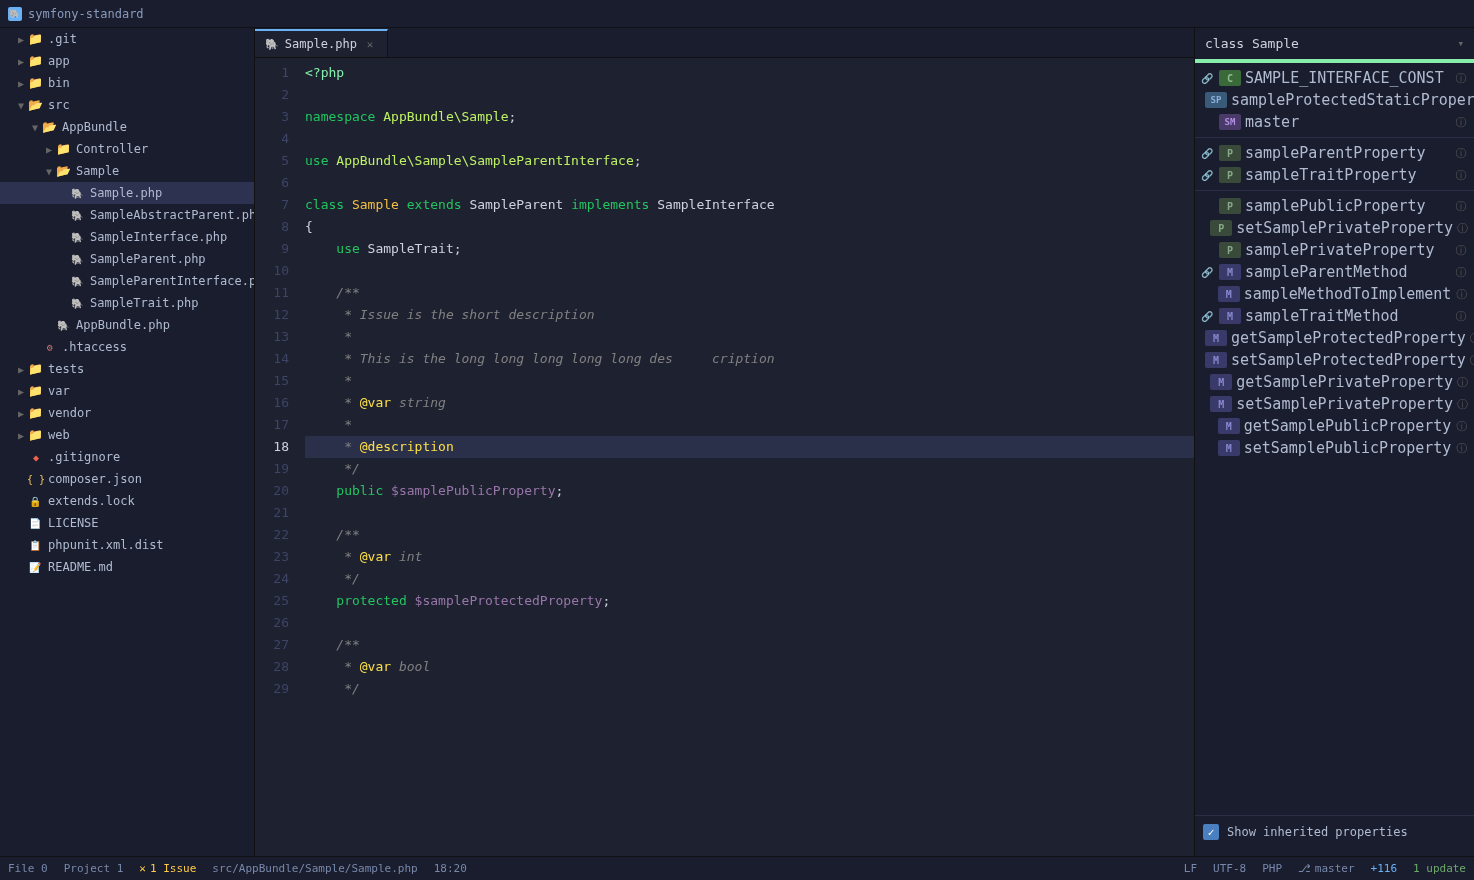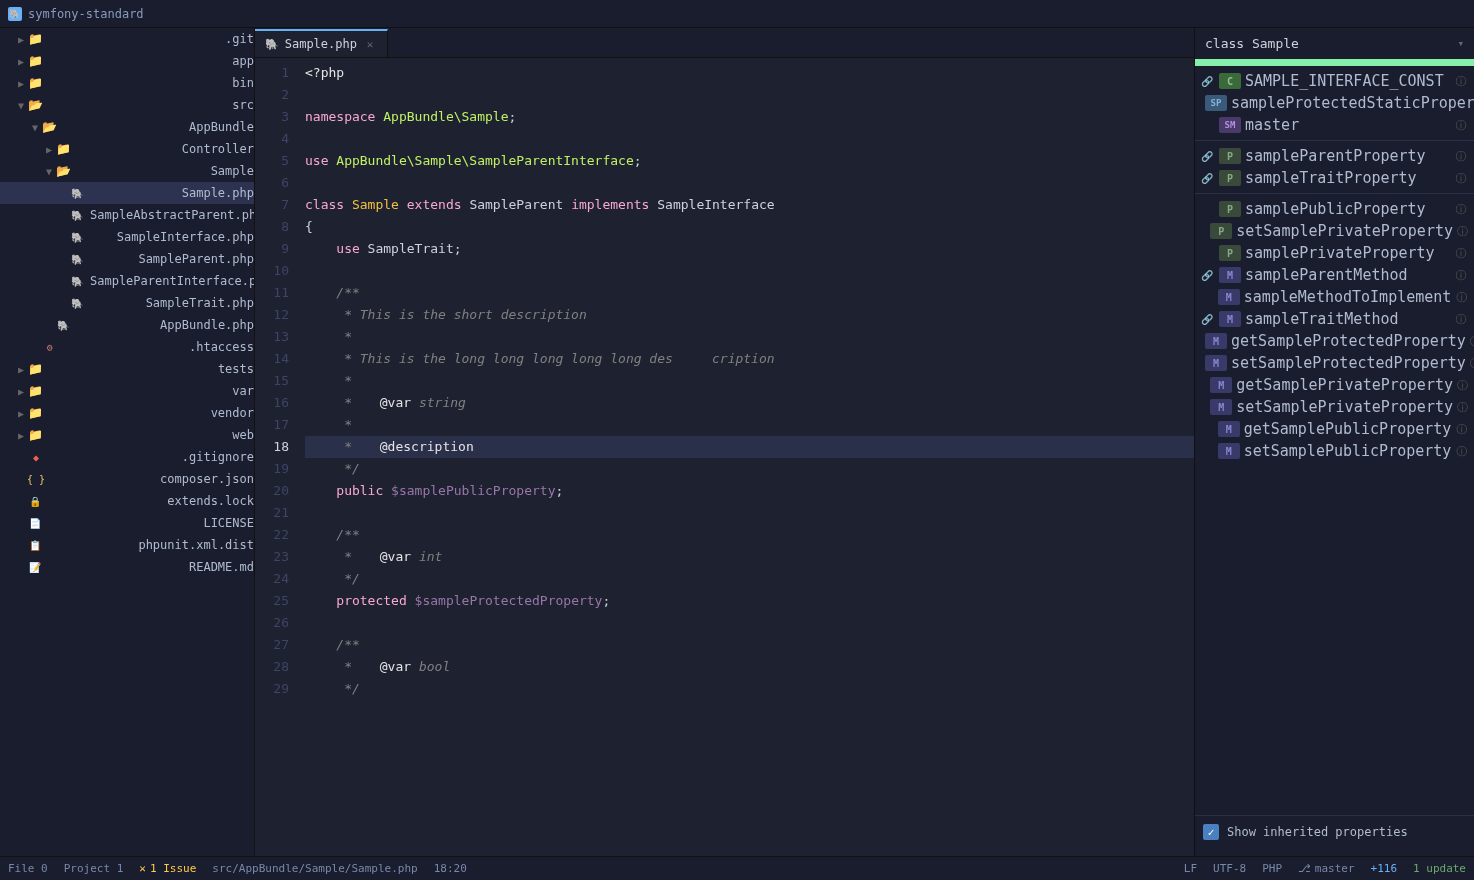--- a/index.html
+++ b/index.html
@@ -71,21 +71,21 @@
     .tree-item .arrow {
       width: 14px; height: 14px;
       display: inline-flex; align-items: center; justify-content: center;
       font-size: 10px; color: #666; flex-shrink: 0;
     }
     .tree-item .file-icon {
       width: 16px; height: 16px;
       margin-right: 4px; flex-shrink: 0;
       display: inline-flex; align-items: center; justify-content: center;
     }
-    .tree-item .label { flex: 1; text-align: right; }
+    .tree-item .label { flex: 1; }
 
     
     .icon-folder { color: #dcb67a; font-size: 12px; }
     .icon-folder-open { color: #dcb67a; font-size: 12px; }
     .icon-php { color: #9066cc; font-size: 10px; }
     .icon-json { color: #ebc060; font-size: 10px; }
     .icon-lock { color: #888; font-size: 10px; }
     .icon-txt { color: #888; font-size: 10px; }
     .icon-md { color: #6a9fb5; font-size: 10px; }
     .icon-xml { color: #88b0d0; font-size: 10px; }
@@ -166,42 +166,42 @@
       overflow-x: auto;
     }
     .code-line {
       height: 22px;
       white-space: pre;
       display: block;
     }
     .code-line.highlighted { background: #2a2f4a; }
 
     
-    .kw { color: #f9a8d4; }      
+    .kw { color: #22c55e; }      
     .ns { color: #bef264; }       
     .cls { color: #f0c040; }      
     .var { color: #9876aa; }      
     .cmnt { color: #808080; font-style: italic; }  
-    .ann { color: #e5e5e5; margin-left: 20px; }      
-    .tag { color: #e5e5e5; }
+    .ann { color: #fde047; }      
+    .tag { color: #86efac; }
 
     
     .right-panel {
       width: 280px;
       background: #1a1d2e;
       border-left: 1px solid #111;
       display: flex;
       flex-direction: column;
       overflow: hidden;
       flex-shrink: 0;
     }
     .right-panel-header {
       padding: 8px 10px;
       background: #1a1d2e;
-      border-bottom: 7px solid #86efac;
+      border-bottom: 4px solid #86efac;
       display: flex;
       align-items: center;
       justify-content: space-between;
     }
     .right-panel-title {
       color: #cdd3de;
       font-size: 13px;
     }
     .right-panel-arrow {
       color: #666; font-size: 11px;
@@ -492,21 +492,21 @@
           <span class="code-line">&nbsp;</span>
           <span class="code-line"><span class="kw">namespace</span><span> </span><span class="ns">AppBundle\Sample</span><span>;</span></span>
           <span class="code-line">&nbsp;</span>
           <span class="code-line"><span class="kw">use</span><span> </span><span class="ns">AppBundle\Sample\SampleParentInterface</span><span>;</span></span>
           <span class="code-line">&nbsp;</span>
           <span class="code-line"><span class="kw">class</span><span> </span><span class="cls">Sample</span><span> </span><span class="kw">extends</span><span> SampleParent </span><span class="kw">implements</span><span> SampleInterface</span></span>
           <span class="code-line"><span>{</span></span>
           <span class="code-line"><span>    </span><span class="kw">use</span><span> SampleTrait;</span></span>
           <span class="code-line">&nbsp;</span>
           <span class="code-line"><span class="cmnt">    /**</span></span>
-          <span class="code-line"><span class="cmnt">     * This is the short description</span></span>
+          <span class="code-line"><span class="cmnt">     * Issue is the short description</span></span>
           <span class="code-line"><span class="cmnt">     *</span></span>
           <span class="code-line"><span class="cmnt">     * This is the long long long long long des     cription</span></span>
           <span class="code-line"><span class="cmnt">     *</span></span>
           <span class="code-line"><span class="cmnt">     * </span><span class="ann">@var</span><span class="cmnt"> string</span></span>
           <span class="code-line"><span class="cmnt">     *</span></span>
           <span class="code-line highlighted"><span class="cmnt">     * </span><span class="ann">@description</span></span>
           <span class="code-line"><span class="cmnt">     */</span></span>
           <span class="code-line"><span>    </span><span class="kw">public</span><span> </span><span class="var">$samplePublicProperty</span><span>;</span></span>
           <span class="code-line">&nbsp;</span>
           <span class="code-line"><span class="cmnt">    /**</span></span>

